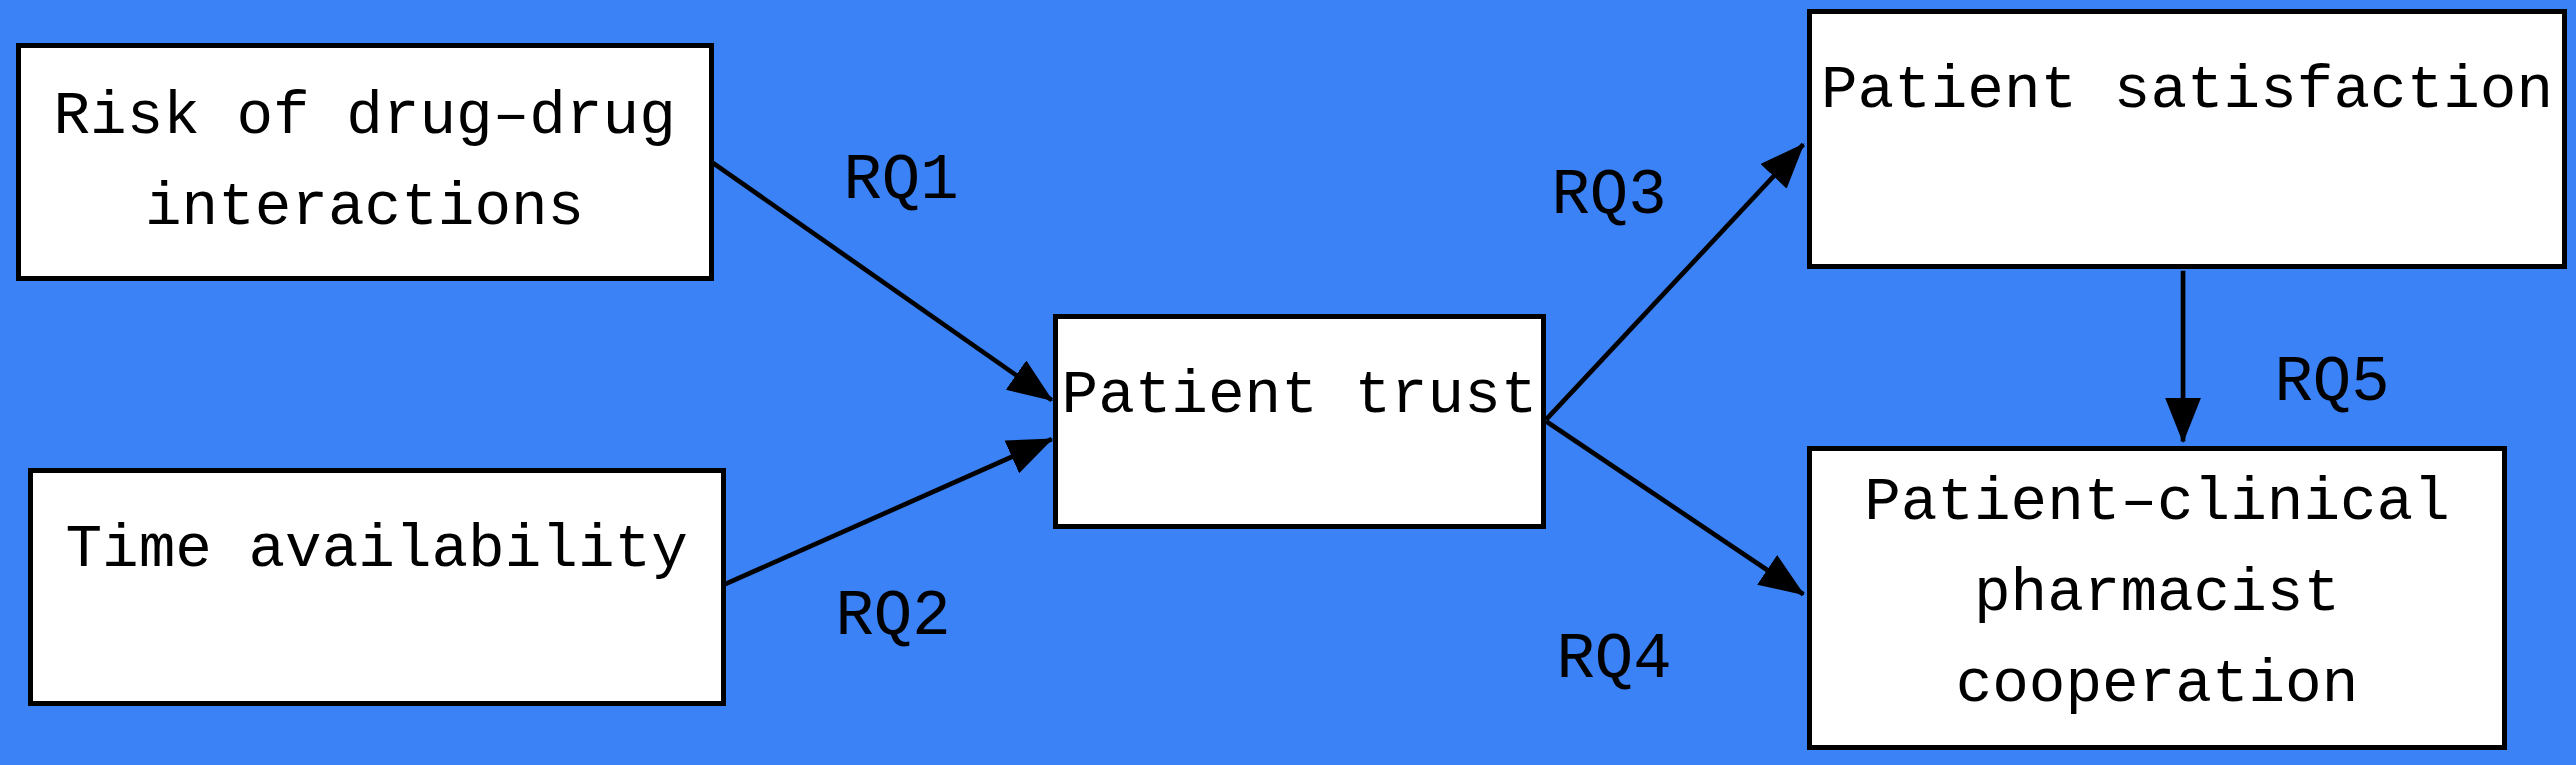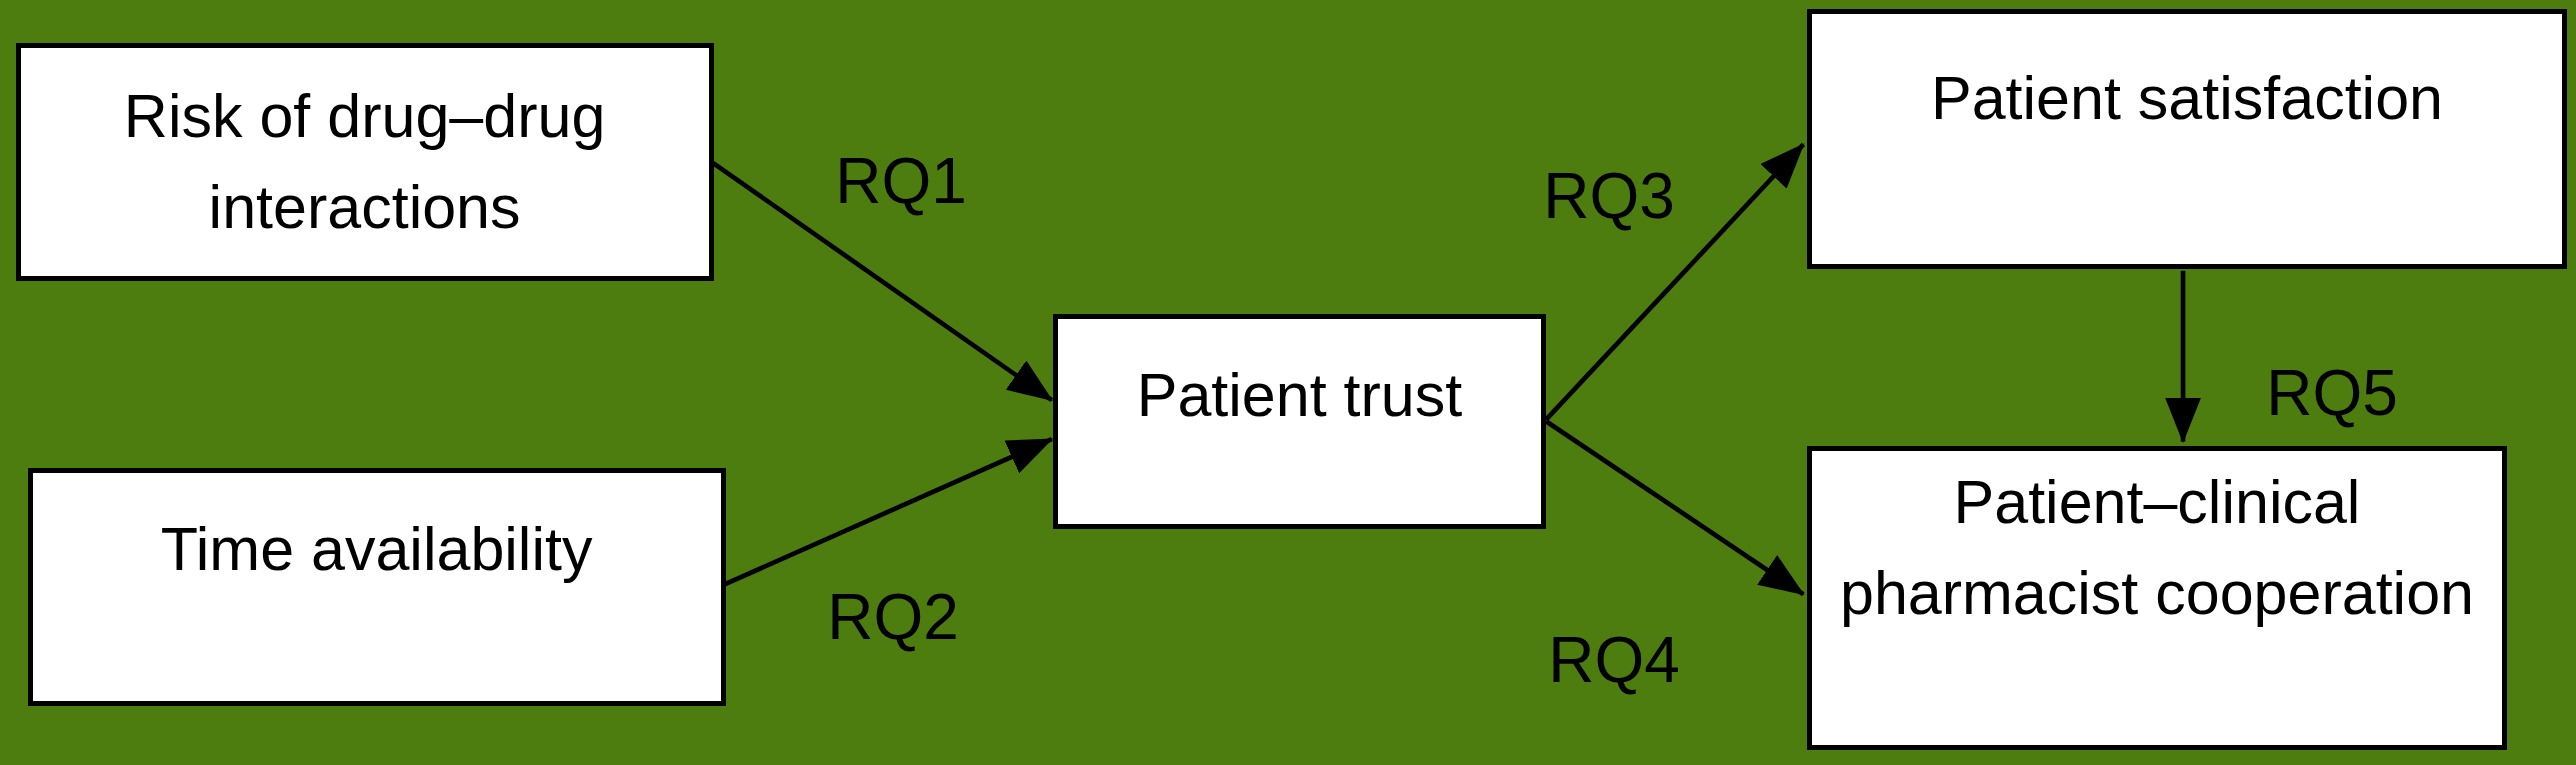--- a/index.html
+++ b/index.html
@@ -4,23 +4,23 @@
 <style>
   html, body {
     margin: 0;
     padding: 0;
     background: #ffffff;
   }
   .canvas {
     position: relative;
     width: 2576px;
     height: 766px;
-    background: #4d7c0f;
+    background: #3b82f6;
     color: #000000;
-    font-family: Liberation Sans, sans-serif;
+    font-family: Liberation Mono, monospace;
     overflow: hidden;
   }
   .arrows-layer {
     position: absolute;
     left: 0;
     top: 0;
     width: 2576px;
     height: 766px;
   }
   .node {
@@ -44,38 +44,38 @@
     left: 15.6px; top: 468px; width: 698px; height: 238px;
     padding-top: 31px;
     margin-left: 12px;
   }
   .node-trust {
     left: 1053px; top: 314px; width: 493px; height: 215px;
     padding-top: 31px;
   }
   .node-satisfaction {
     left: 1807px; top: 9.4px; width: 760px; height: 260px;
-    padding-top: 39px;
+    padding-top: 31px;
   }
   .node-cooperation {
     left: 1807px; top: 446px; width: 700px; height: 304px;
     padding-top: 6.2px;
   }
   .edge-label {
     position: absolute;
     transform: translate(-50%, -50%);
     font-size: 64px;
     line-height: 1;
     white-space: nowrap;
   }
   .label-rq1 { left: 901px; top: 181px; }
   .label-rq2 { left: 893px; top: 617px; }
   .label-rq3 { left: 1609px; top: 196px; }
   .label-rq4 { left: 1614px; top: 645px; margin-top: 15px; }
-  .label-rq5 { left: 2332px; top: 393px; }
+  .label-rq5 { left: 2332px; top: 383px; }
 </style>
 </head>
 <body>
 
 <div class="canvas">
 
   <svg class="arrows-layer" viewBox="0 0 3304 982" xmlns="http://www.w3.org/2000/svg" aria-hidden="true">
     <defs>
       <marker id="arrowhead" viewBox="0 0 58 46" markerWidth="58" markerHeight="46" refX="56" refY="23" orient="auto" markerUnits="userSpaceOnUse">
         <path d="M0,0 L58,23 L0,46 Z" fill="#000000"></path>

